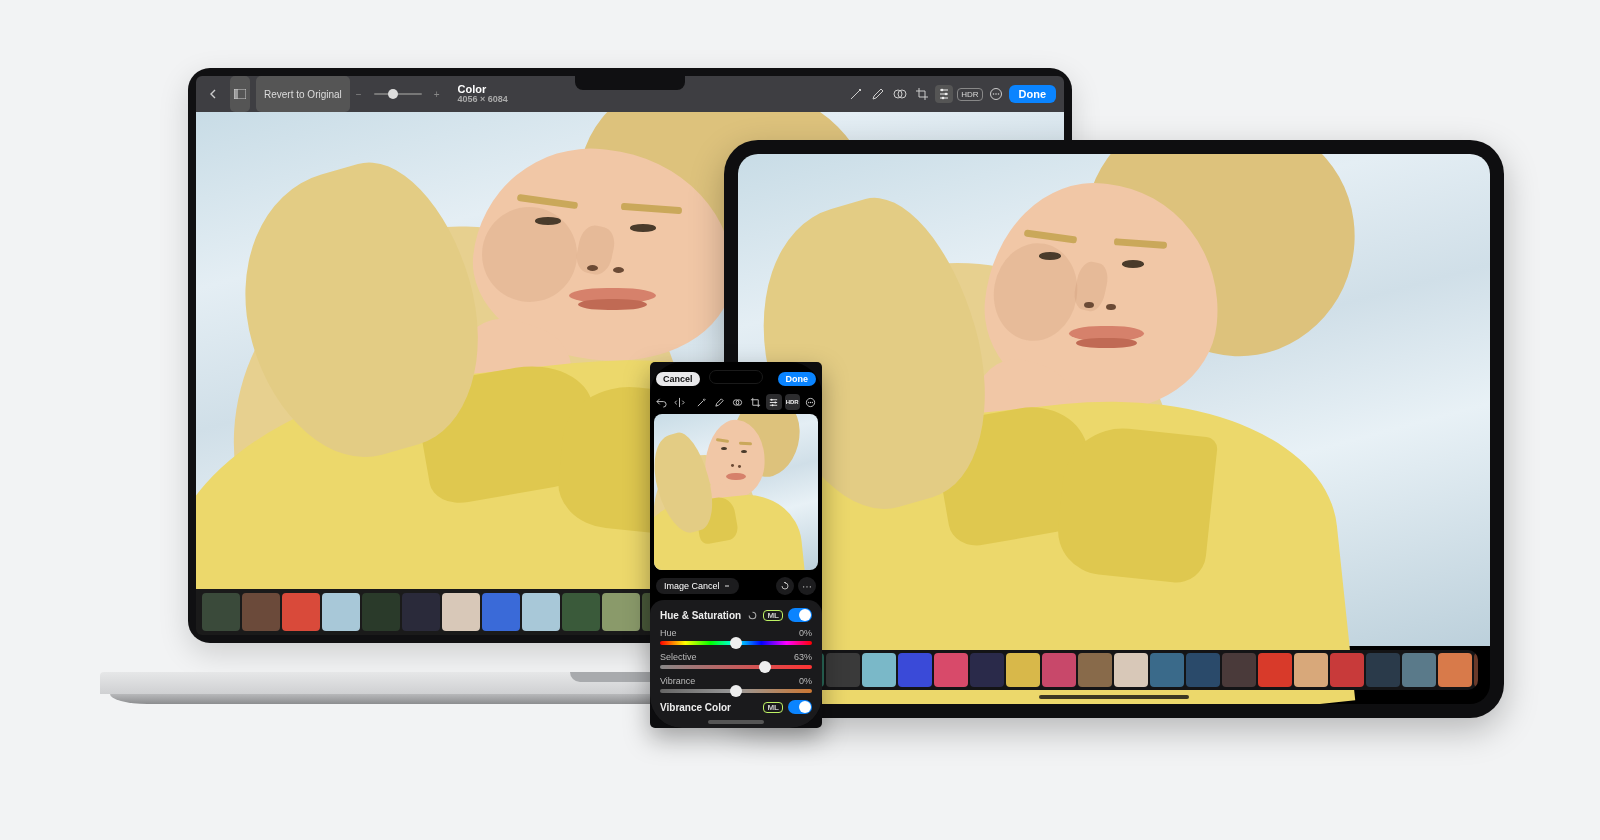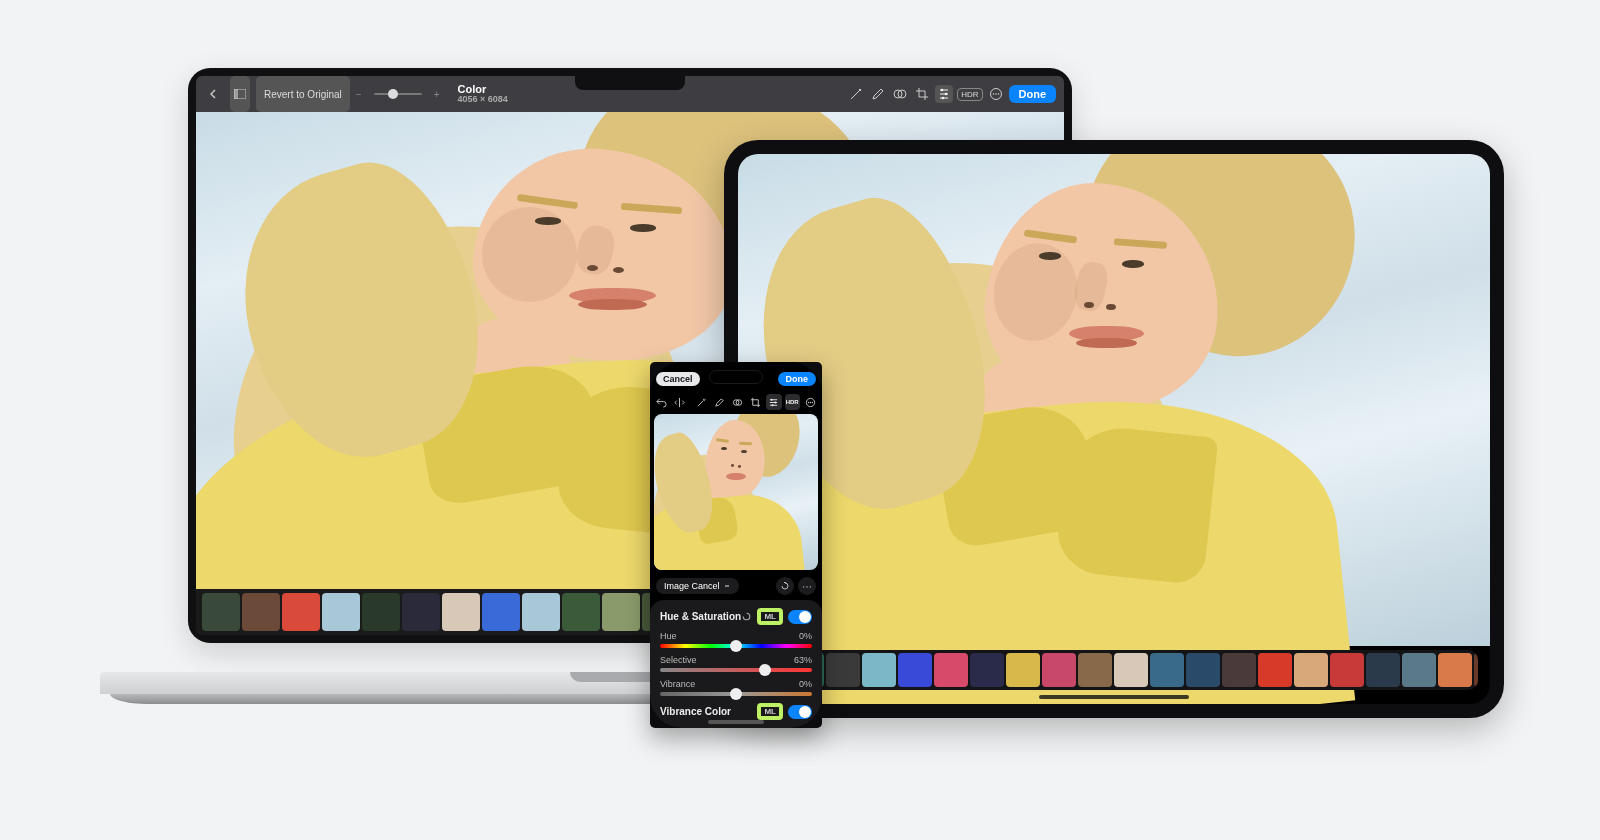--- a/index.html
+++ b/index.html
@@ -145,21 +145,21 @@
     display: flex; align-items: center; gap: 3px;
   }
   .ph-round { width: 18px; height: 18px; border-radius: 50%; background: #1c1c1e; color: #bbb;
     display: flex; align-items: center; justify-content: center; font-size: 10px; }
   .phone-panel {
     position: absolute; top: 238px; left: 0; right: 0; bottom: 0;
     background: #1a1a1c; border-radius: 14px 14px 0 0; padding: 8px 10px 0 10px;
   }
   .pp-head { display: flex; align-items: center; justify-content: space-between; font-size: 10px; font-weight: 600; margin-bottom: 6px; }
   .pp-head-right { display: flex; align-items: center; gap: 5px; }
-  .pp-ml { font-size: 8px; border: 4px solid #bef264; border-radius: 4px; padding: 0 3px; color: #ccc; }
+  .pp-ml { font-size: 8px; border: 1px solid #bef264; border-radius: 4px; padding: 0 3px; color: #ccc; }
   .pp-toggle {
     width: 24px; height: 14px; background: #0a84ff; border-radius: 8px; position: relative;
   }
   .pp-toggle::after { content: ""; position: absolute; right: 1px; top: 1px; width: 12px; height: 12px; background: #fff; border-radius: 50%; }
   .pp-row { margin-bottom: 7px; }
   .pp-lbl { display: flex; justify-content: space-between; font-size: 9px; color: #bbb; margin-bottom: 3px; }
   .pp-track { height: 4px; border-radius: 3px; position: relative; }
   .pp-knob { position: absolute; top: -4px; width: 12px; height: 12px; background: #eee; border-radius: 50%; }
   .pp-sect { display: flex; align-items: center; justify-content: space-between; font-size: 10px; font-weight: 600; margin-top: 4px; }
   .hue-grad { background: linear-gradient(90deg,#f00,#ff0,#0f0,#0ff,#00f,#f0f,#f00); }

